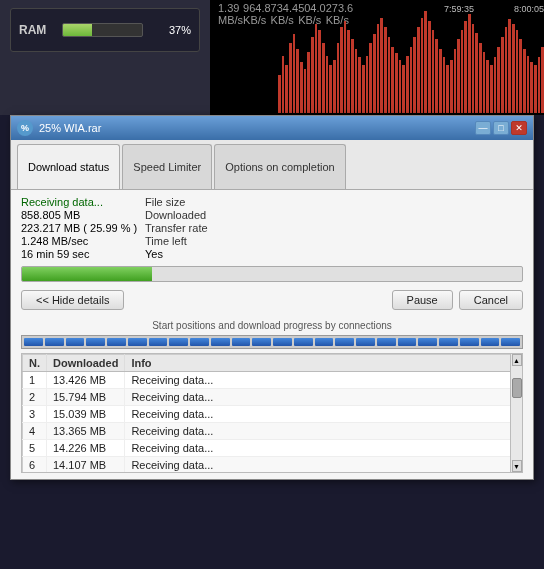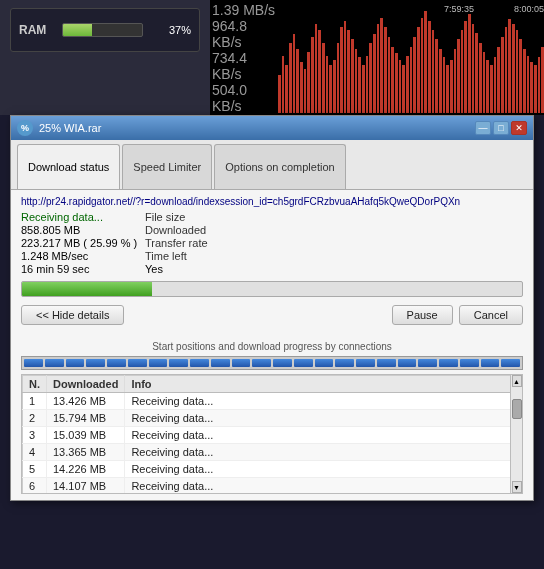--- a/index.html
+++ b/index.html
@@ -84,25 +84,25 @@
       overflow: hidden;
     }
 
     .chart-left-labels {
       position: absolute;
       left: 0;
       top: 0;
       bottom: 0;
       width: 68px;
       display: flex;
-      flex-direction: column;
+      flex-direction: row;
       justify-content: space-between;
-      padding: 2px 2px;
+      padding: 2px 8px;
       color: #999;
-      font-size: 14px;
+      font-size: 11px;
     }
 
     .chart-time-labels {
       position: absolute;
       top: 4px;
       right: 0;
       display: flex;
       gap: 40px;
       color: #bbb;
       font-size: 9px;
@@ -272,21 +272,21 @@
       height: 100%;
       background: linear-gradient(to bottom, #80d060, #40a020);
       width: 26%;
     }
 
     
     .buttons-row {
       display: flex;
       justify-content: space-between;
       align-items: flex-end;
-      margin-bottom: 16px;
+      margin-bottom: 10px;
     }
 
     .btn {
       padding: 3px 14px;
       background: linear-gradient(to bottom, #f8f8f8, #ddd);
       border: 1px solid #aaa;
       border-radius: 3px;
       cursor: pointer;
       font-size: 11px;
       color: #222;
@@ -509,21 +509,20 @@
   </div>
 
   <div class="tab-bar">
     <div class="tab active">Download status</div>
     <div class="tab">Speed Limiter</div>
     <div class="tab">Options on completion</div>
   </div>
 
   <div class="window-content">
 
-    <div class="url-bar">http://pr24.rapidgator.net//?r=download/indexsession_id=ch5grdFCRzbvuaAHafq5kQweQDorPQXn</div>
 
     <div class="info-grid">
       <span class="info-value status">Receiving data...</span>
 
       <span class="info-label">File size</span>
       <span class="info-value">858.805  MB</span>
 
       <span class="info-label">Downloaded</span>
       <span class="info-value">223.217  MB ( 25.99 % )</span>
 

